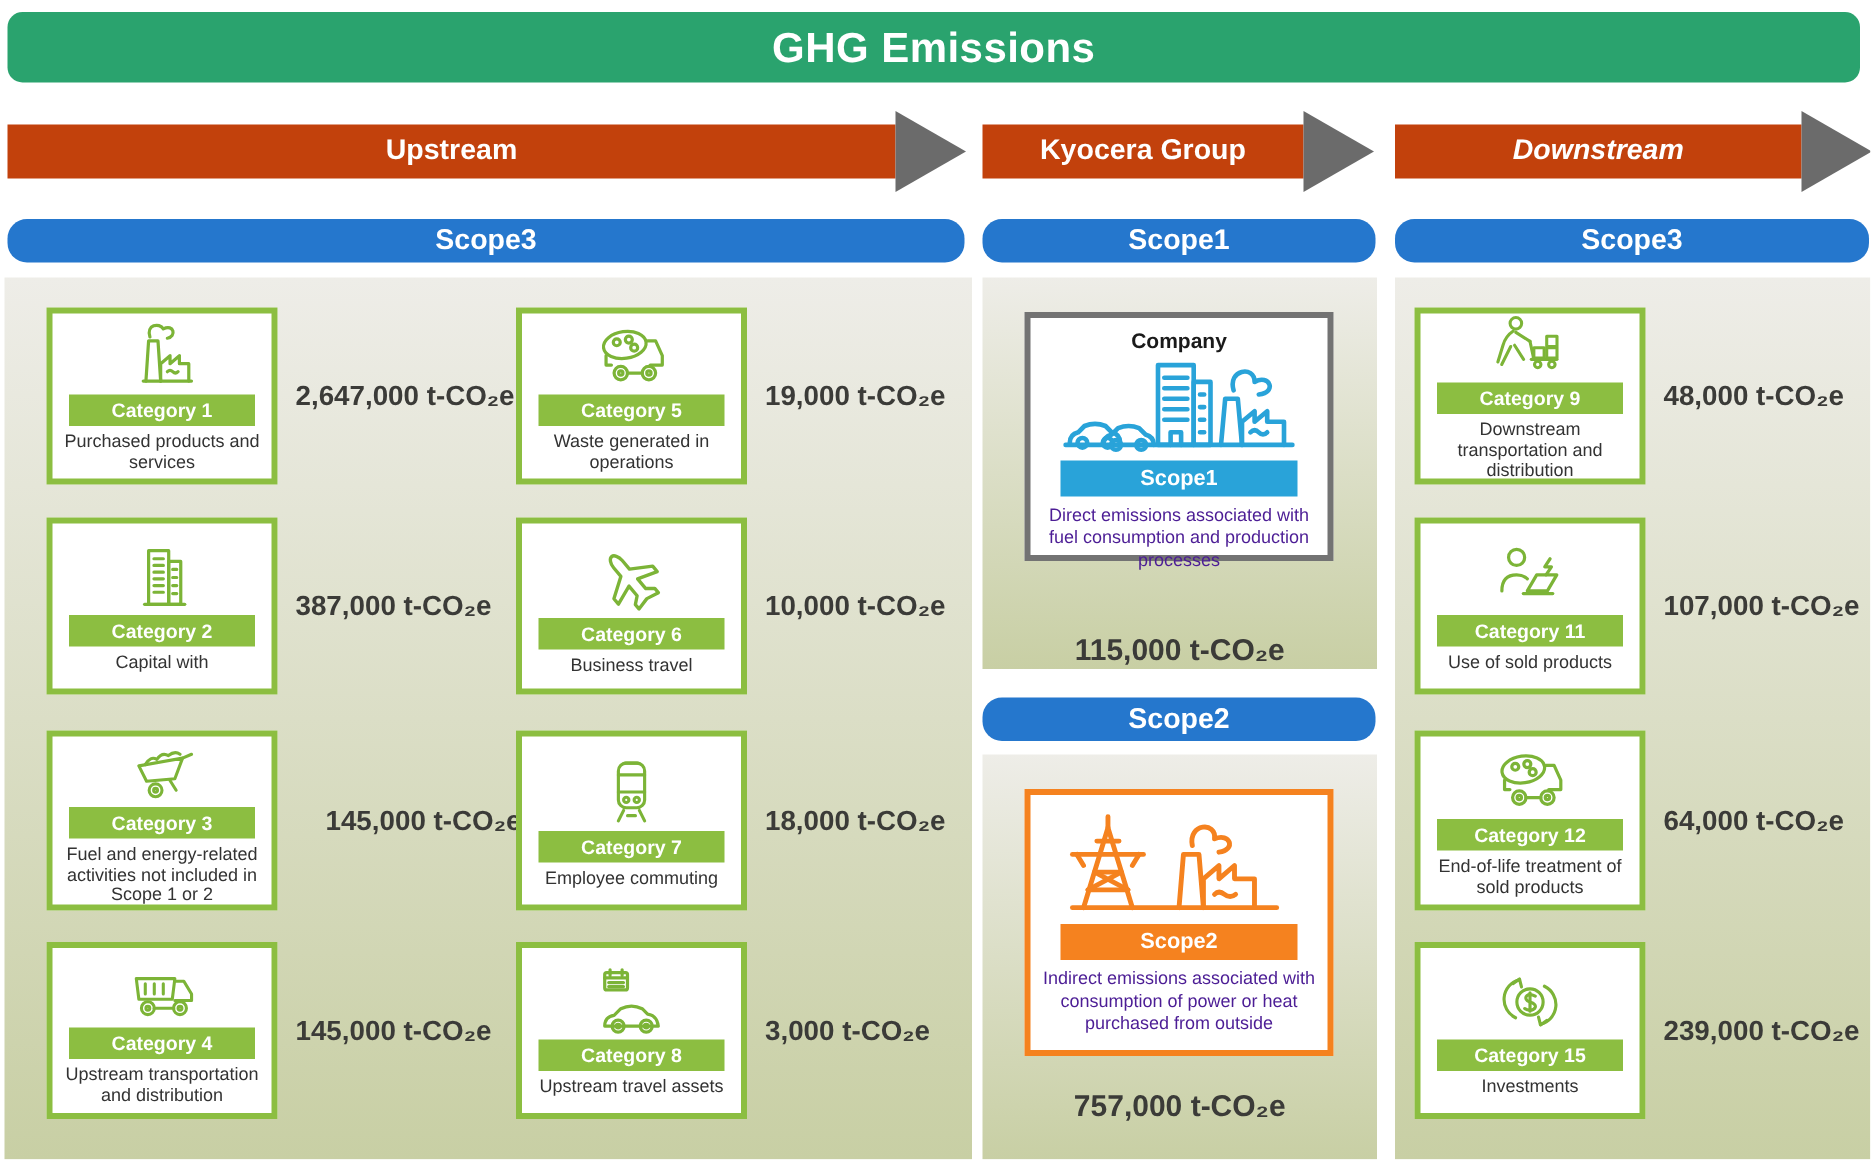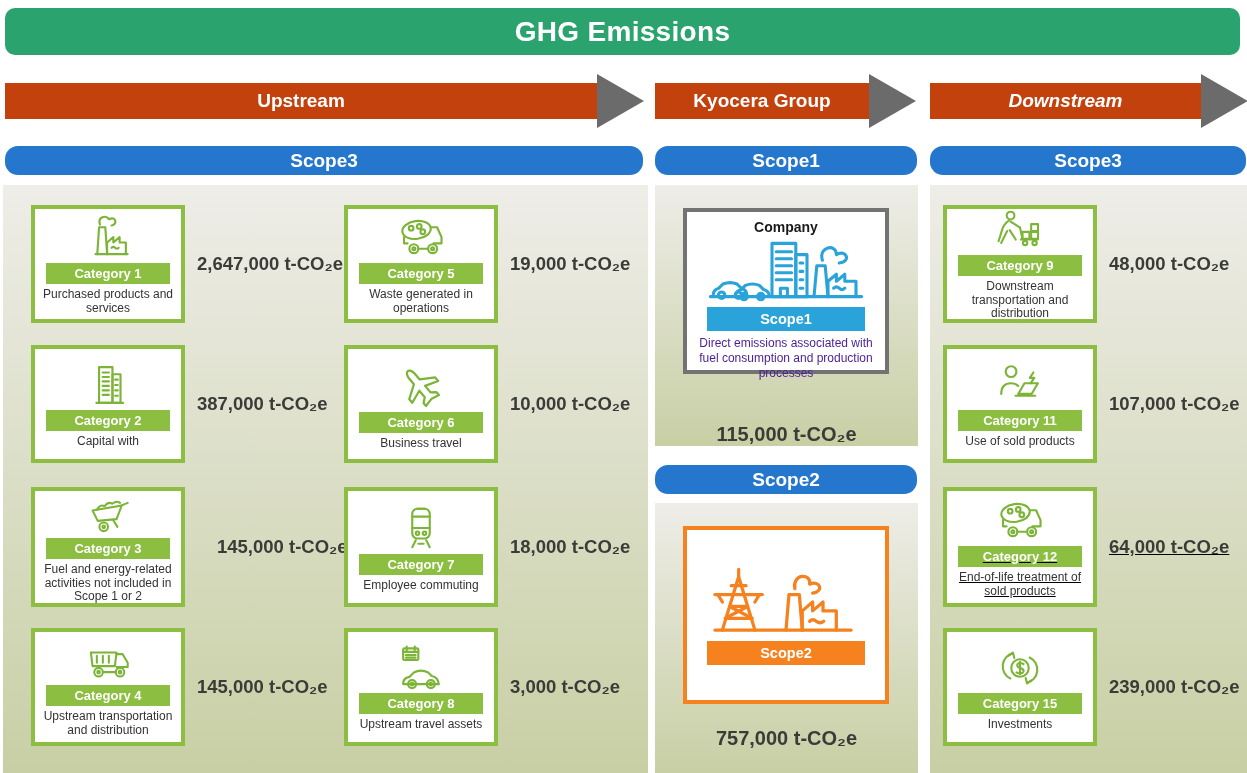--- a/index.html
+++ b/index.html
@@ -268,20 +268,21 @@
           <path d="M22 28 h12 M19 36 h18"></path>
           <path d="M22 28 l15 8 M34 28 l-15 8"></path>
           <path d="M60 44 L62 20 h7 L71 44"></path>
           <path d="M71 44 V31 l7 -6 v6 l7 -6 v6 h9 v13"></path>
           <path d="M76 38 q2 -2 4.5 0 q2.5 2 5 0"></path>
           <path d="M66 16 c-2 -10 11 -11 10 -3 c7 -3 10 5 2 6"></path>
           <path d="M12 44 h92"></path>
         </svg>
     </span>
     <div class="mid-badge orange-bg">Scope2</div>
+    <div class="mid-desc">Indirect emissions associated with consumption of power or heat purchased from outside</div>
   </div>
   <div class="mid-value" style="left:655px;top:727px;">757,000 t-CO₂e</div>
 
   <div class="cat-row" style="left:943px;top:205px;height:118px;">
     <div class="cat-card">
       <span class="icon g-ic">
         <svg width="60" height="48" viewBox="0 0 64 56">
             <circle cx="21" cy="10" r="4.5"></circle>
             <path d="M19 16 q-6 4 -8 11 l-4 13"></path>
             <path d="M17 28 l-7 14"></path>
@@ -312,21 +313,21 @@
             <path d="M27 40 h22"></path>
             <path d="M47 14 l-4 6 h5 l-4 6"></path>
           </svg>
       </span>
       <div class="cat-badge">Category 11</div>
       <div class="cat-desc">Use of sold products</div>
     </div>
     <div class="cat-value">107,000 t-CO₂e</div>
   </div>
 
-  <div class="cat-row" style="left:943px;top:487px;height:120px;text-decoration:underline;">
+  <div class="cat-row" style="left:943px;top:487px;height:120px;">
     <div class="cat-card">
       <span class="icon g-ic">
         <svg width="60" height="50" viewBox="0 0 64 56">
             <ellipse cx="27" cy="19" rx="16" ry="10" transform="rotate(-8 27 19)"></ellipse>
             <circle cx="21" cy="17" r="2.6"></circle>
             <circle cx="30" cy="15" r="2.6"></circle>
             <circle cx="34" cy="21" r="2.6"></circle>
             <path d="M44 16 h6 l5 11 v7 h-9"></path>
             <path d="M13 27 v7 h4"></path>
             <circle cx="24" cy="40" r="5"></circle>

